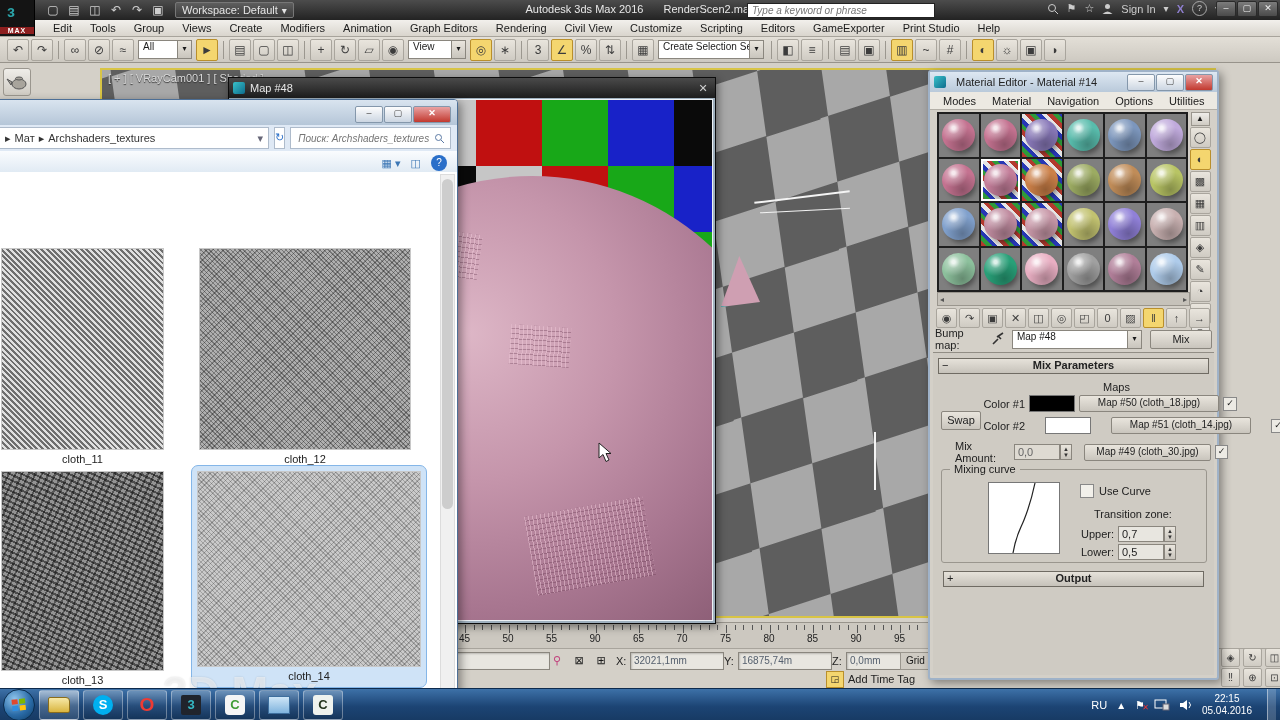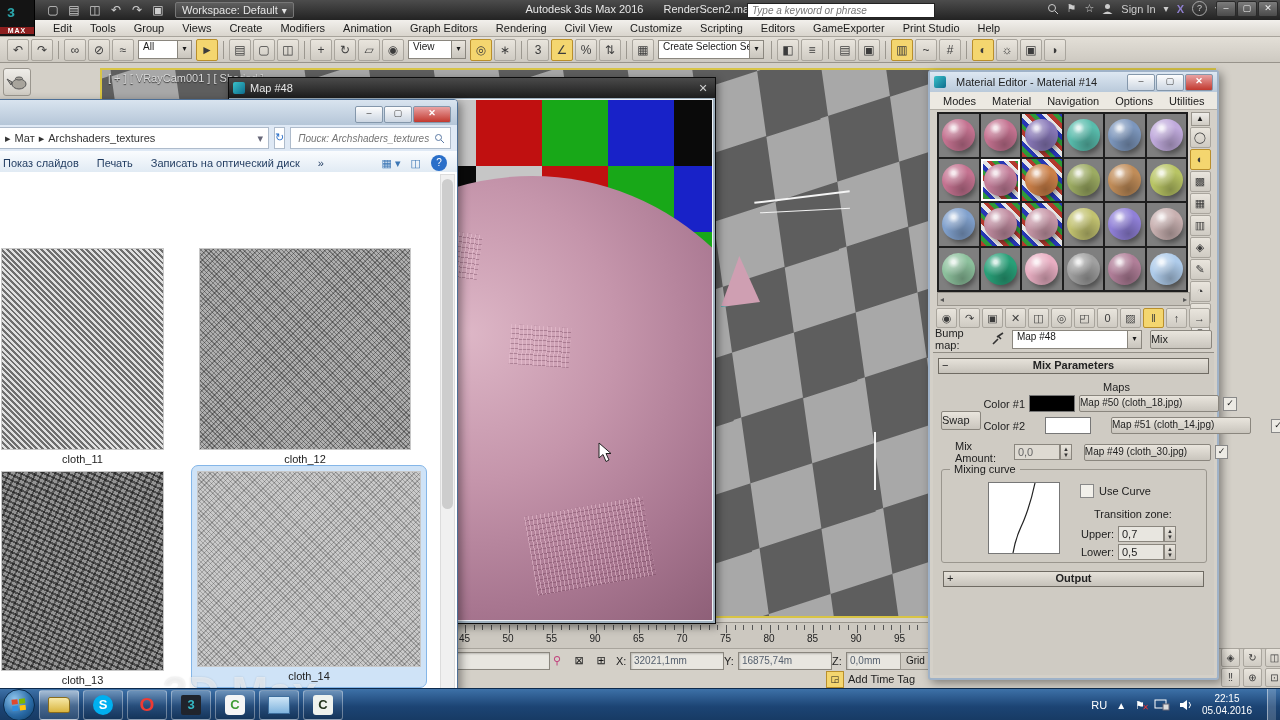--- a/index.html
+++ b/index.html
@@ -112,21 +112,21 @@
     radial-gradient(circle at 62% 80%,rgba(0,0,0,.28),rgba(0,0,0,0) 55%),var(--c,#b07a96);
     box-shadow:3px 5px 5px -2px rgba(0,0,0,.38);}
   .medside{position:absolute;left:258px;top:40px;width:24px;height:200px;display:flex;flex-direction:column;align-items:center;gap:1px;}
   .medside .ticon{width:19px;height:19px;line-height:19px;font-size:11px;}
   .sarrow{width:17px;height:13px;background:linear-gradient(#efede9,#cfcbc3);border:1px solid #9a968e;font-size:8px;line-height:12px;text-align:center;}
   .medhscroll{position:absolute;left:7px;top:220px;width:247px;height:12px;background:#c6c2ba;border:1px solid #9a968e;display:flex;justify-content:space-between;align-items:center;font-size:8px;color:#555;padding:0 2px;}
   .medtb{position:absolute;left:5px;top:236px;display:flex;}
   .medtb .ticon{width:19px;height:18px;line-height:18px;font-size:11px;}
   .bumprow{position:absolute;left:5px;top:258px;right:5px;height:18px;display:flex;align-items:center;gap:5px;}
   .mapdd{flex:0 0 128px;}
-  .btn{background:linear-gradient(#e9e5dd,#c9c5bd);border:1px solid #8a867e;border-radius:2px;color:#222;}
+  .btn{background:linear-gradient(#e9e5dd,#c9c5bd);border:1px solid #8a867e;border-radius:2px;text-align:center;color:#222;}
   .typebtn{width:66px;height:17px;line-height:16px;}
   .params{position:absolute;left:3px;right:3px;top:280px;bottom:3px;background:#cfcbc3;border-top:1px solid #918d85;}
   .rollout{position:relative;margin:5px;height:14px;background:linear-gradient(#e6e2da,#c6c2ba);border:1px solid #6f6b63;
     text-align:center;line-height:13px;font-weight:bold;color:#222;}
   .rollout .pm{position:absolute;left:3px;top:0;font-weight:normal;}
   .prow{position:absolute;display:flex;align-items:center;}
   .swatch{width:44px;height:15px;border:1px solid #777;}
   .mapbtn{width:138px;height:15px;line-height:14px;font-size:10px;}
   .chk{width:12px;height:12px;background:#eceae4;border:1px solid #888;font-size:9px;line-height:11px;text-align:center;color:#222;}
   .spinbox{display:flex;align-items:center;}
@@ -536,27 +536,20 @@
       <span class="refresh">↻</span>
       <div class="expsearch">
         <input placeholder="Поиск: Archshaders_textures" style="">
         <svg width="11" height="11">
             <circle cx="4.5" cy="4.5" r="3" fill="none" stroke="#5b7aa5"></circle>
             <line x1="7" y1="7" x2="10" y2="10" stroke="#5b7aa5"></line>
           </svg>
       </div>
     </div>
     <div class="exptools">
-      <span style="display:flex;gap:18px;">
-
-      <span>Показ слайдов</span>
-          <span>Печать</span>
-          <span>Записать на оптический диск</span>
-          <span>»</span>
-        </span>
       <span class="ri">
         <span style="color:#3d77b5">▦ ▾</span>
         <span style="color:#3d77b5">◫</span>
         <span class="helpq">?</span>
       </span>
     </div>
     <div class="expcontent">
 
     <div class="thumbcell" style="left: 8px; top: 76px; width: 163px;">
           <div class="thumb t11" style="height: 202px; box-sizing: border-box;"></div>

